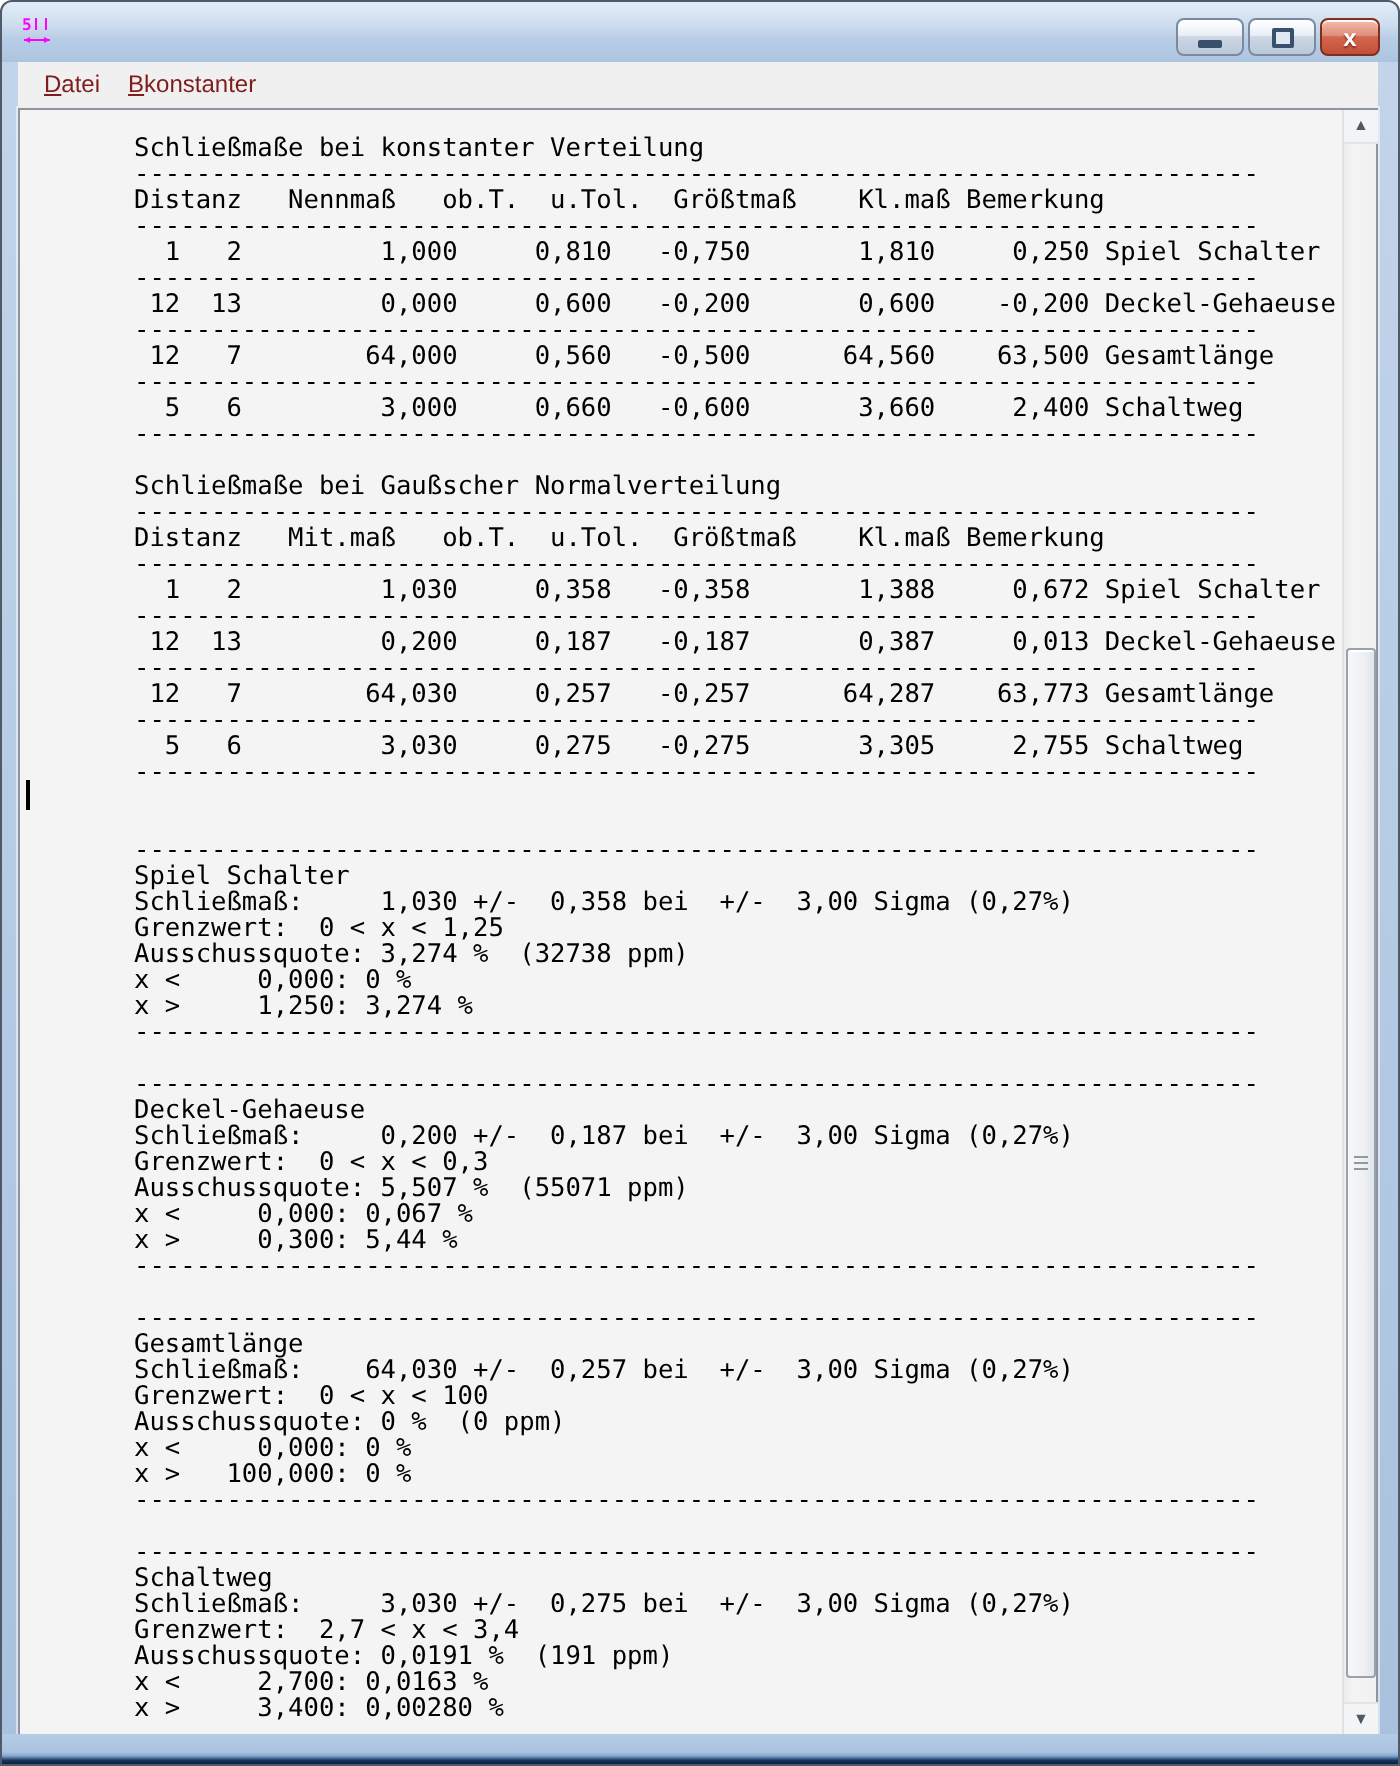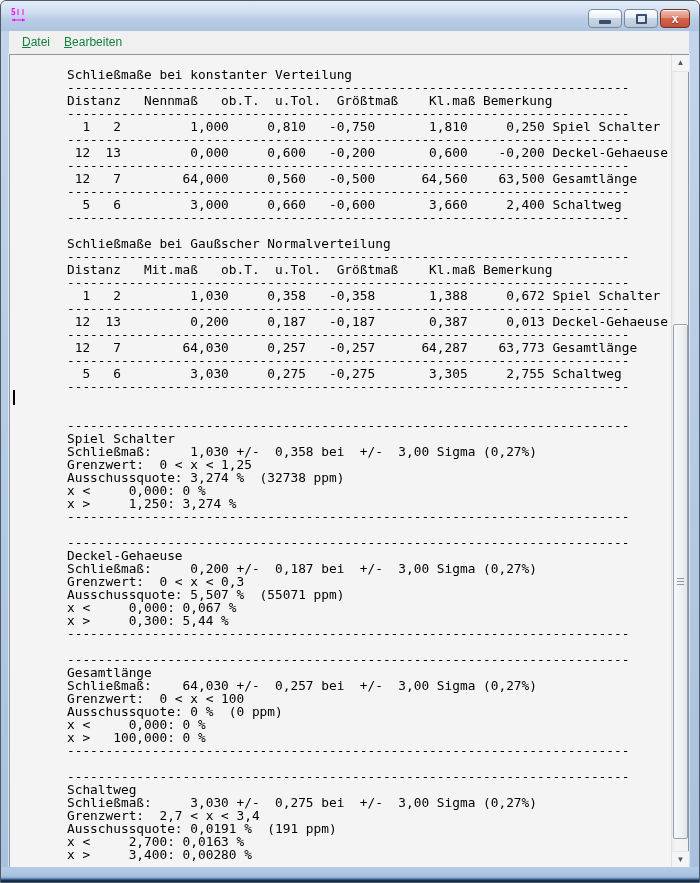--- a/index.html
+++ b/index.html
@@ -35,21 +35,21 @@
   .glyph-min{width:12px;height:4px;background:#38506b;border-radius:1px;margin-top:7px;}
   .glyph-max{width:11px;height:10px;border:2px solid #38506b;background:#dfe8f2;border-radius:1px;}
   .glyph-close{color:#fff;font-size:12px;font-weight:bold;line-height:1;
     text-shadow:0 1px 1px rgba(80,10,0,.55);}
   
   .menubar{
     position:absolute;left:8px;top:30px;width:680px;height:23px;
     background:#f0f0f0;border-bottom:1px solid #dcdcdc;
     display:flex;align-items:center;padding-left:6px;
   }
-  .menu-item{font-size:12px;color:#15803d;padding:3px 7px;cursor:default;}
+  .menu-item{font-size:12px;color:#7f1d1d;padding:3px 7px;cursor:default;}
   .menu-item u{text-decoration:underline;}
   
   .client{
     position:absolute;left:8px;top:53px;width:680px;height:815px;
     background:#f4f4f4;border:1px solid #8e959e;
     box-shadow:0 0 0 1px rgba(255,255,255,.5);
   }
   .doc{
     margin:0;position:absolute;left:0;top:0;right:17px;bottom:0;overflow:hidden;
     padding:13px 0 0 57px;
@@ -108,21 +108,21 @@
         <span class="glyph-max"></span>
       </div>
       <div class="wbtn close">
         <span class="glyph-close">x</span>
       </div>
     </div>
   </div>
 
   <div class="menubar">
     <span class="menu-item"><u>D</u><span>atei</span></span>
-    <span class="menu-item"><u>B</u><span>earbeiten</span></span>
+    <span class="menu-item"><u>B</u><span>konstanter</span></span>
   </div>
 
   <div class="client">
     <pre class="doc">Schließmaße bei konstanter Verteilung
 -------------------------------------------------------------------------
 Distanz   Nennmaß   ob.T.  u.Tol.  Größtmaß    Kl.maß Bemerkung
 -------------------------------------------------------------------------
   1   2         1,000     0,810   -0,750       1,810     0,250 Spiel Schalter
 -------------------------------------------------------------------------
  12  13         0,000     0,600   -0,200       0,600    -0,200 Deckel-Gehaeuse

